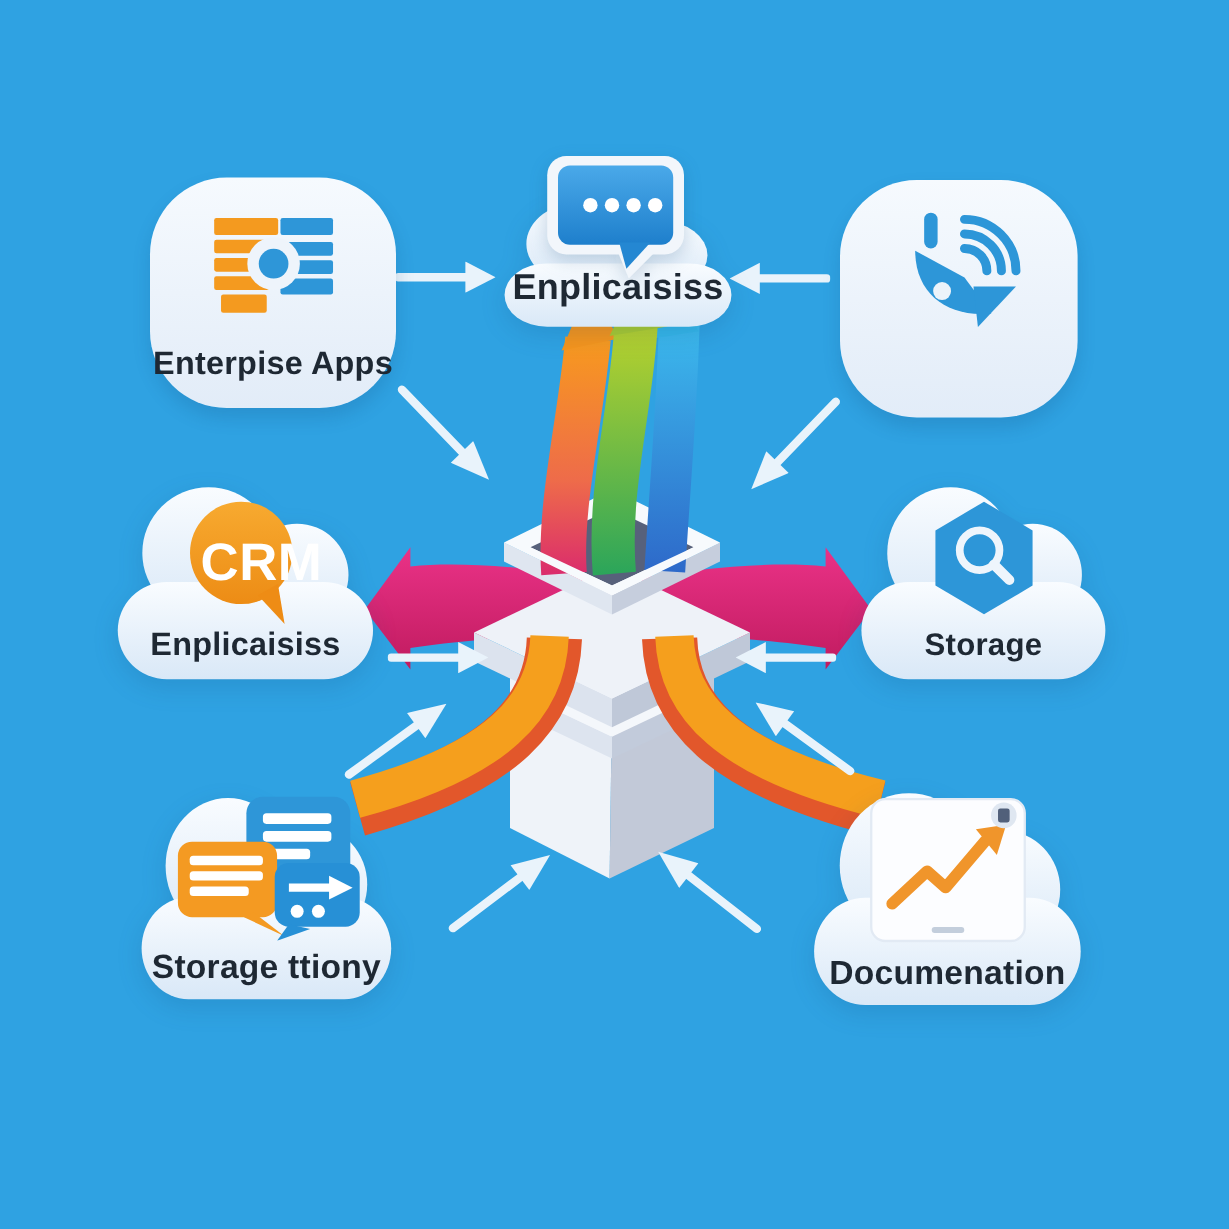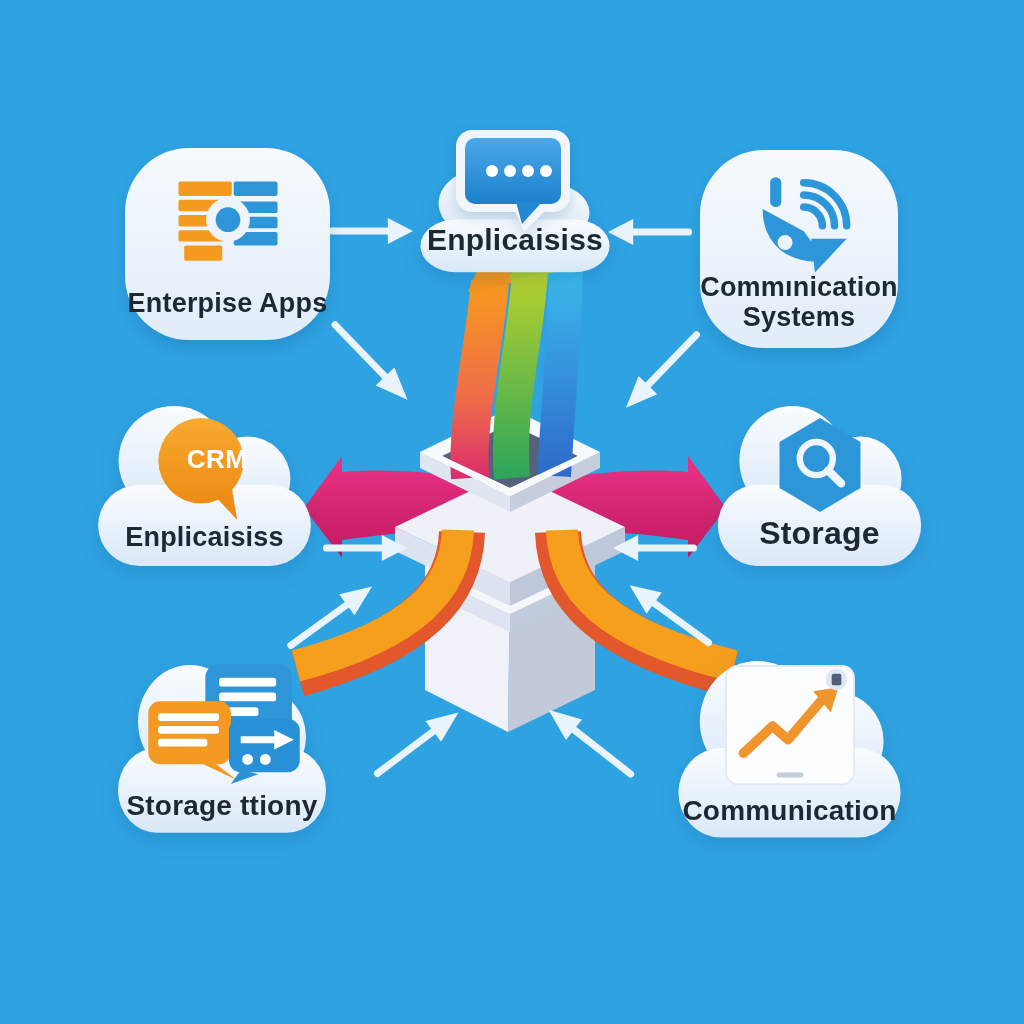--- a/index.html
+++ b/index.html
@@ -17,21 +17,21 @@
               font-weight:600;color:#1e2833;font-size:27px;line-height:1.12;
               letter-spacing:.2px;}
   .icon-abs{position:absolute;}
 
   .warrow{position:absolute;z-index:3;height:26px;}
   .warrow svg{display:block;width:100%;height:100%;}
   .warrow svg *{fill:#e9f3fb;}
 
   .center-art{position:absolute;left:260px;top:220px;width:510px;height:560px;z-index:2;}
 
-  .crm-badge-text{position:absolute;color:#fff;font-weight:700;font-size:26px;
+  .crm-badge-text{position:absolute;color:#fff;font-weight:700;font-size:44px;
                   letter-spacing:.5px;text-align:center;}
   .chat-icon{position:absolute;z-index:7;filter:drop-shadow(0 5px 7px rgba(15,70,120,.2));}
 </style>
 </head>
 <body>
 
 <div class="stage">
 
   <svg width="0" height="0" style="position:absolute" aria-hidden="true">
     <defs>
@@ -231,24 +231,20 @@
       <rect x="28" y="12" width="12" height="32" rx="6" fill="#2d96d8"></rect>
       <path d="M20,46 C20,84 48,106 88,102 L64,70 Z" fill="#2d96d8"></path>
       <circle cx="44" cy="82" r="8" fill="#ecf3fa"></circle>
       <g stroke="#2d96d8" stroke-width="8" fill="none" stroke-linecap="round">
         <path d="M64,44 A20,20 0 0 1 84,64"></path>
         <path d="M64,31 A33,33 0 0 1 97,64"></path>
         <path d="M64,18 A46,46 0 0 1 110,64"></path>
       </g>
       <polygon points="72,78 110,78 76,114" fill="#2d96d8"></polygon>
     </svg>
-    <div class="node-label" style="bottom:16px">
-      <div>Commınication</div>
-      <div>Systems</div>
-    </div>
   </div>
 
   <div class="node" style="left:92px;top:398px;width:225px;height:172px">
     <svg class="cloud-bg" viewBox="0 0 220 170" preserveAspectRatio="none">
       <circle cx="80" cy="62" r="54" fill="url(#cloudGrad)"></circle>
       <circle cx="152" cy="80" r="42" fill="url(#cloudGrad)"></circle>
       <rect x="6" y="86" width="208" height="80" rx="40" fill="url(#cloudGrad)"></rect>
     </svg>
     <svg class="icon-abs" style="left:58px;top:16px" width="102" height="112" viewBox="0 0 110 120">
       <circle cx="55" cy="50" r="46" fill="url(#crmGrad)"></circle>
@@ -262,21 +258,21 @@
     <svg class="cloud-bg" viewBox="0 0 220 170" preserveAspectRatio="none">
       <circle cx="82" cy="62" r="54" fill="url(#cloudGrad)"></circle>
       <circle cx="152" cy="80" r="42" fill="url(#cloudGrad)"></circle>
       <rect x="6" y="86" width="208" height="80" rx="40" fill="url(#cloudGrad)"></rect>
     </svg>
     <svg class="icon-abs" style="left:62px;top:16px" width="92" height="102" viewBox="0 0 100 110">
       <polygon points="50,4 94,30 94,80 50,106 6,80 6,30" fill="#2d96d8"></polygon>
       <circle cx="46" cy="48" r="18" stroke="#eef5fc" stroke-width="7" fill="none"></circle>
       <line x1="59" y1="61" x2="73" y2="75" stroke="#eef5fc" stroke-width="9" stroke-linecap="round"></line>
     </svg>
-    <div class="node-label" style="bottom:18px;font-size:32px">Storage</div>
+    <div class="node-label" style="bottom:18px;font-size:26px">Storage</div>
   </div>
 
   <div class="node" style="left:112px;top:652px;width:220px;height:185px">
     <svg class="cloud-bg" viewBox="0 0 220 170" preserveAspectRatio="none">
       <circle cx="78" cy="64" r="52" fill="url(#cloudGrad)"></circle>
       <circle cx="150" cy="78" r="44" fill="url(#cloudGrad)"></circle>
       <rect x="6" y="88" width="208" height="78" rx="39" fill="url(#cloudGrad)"></rect>
     </svg>
     <svg class="icon-abs" style="left:34px;top:10px" width="158" height="122" viewBox="0 0 160 124">
       <rect x="60" y="2" width="88" height="70" rx="14" fill="#2e96d8"></rect>
@@ -306,16 +302,16 @@
       <rect x="6" y="86" width="208" height="80" rx="40" fill="url(#cloudGrad)"></rect>
     </svg>
     <svg class="icon-abs" style="left:50px;top:12px" width="136" height="126" viewBox="0 0 140 130">
       <rect x="4" y="2" width="132" height="122" rx="12" fill="#fcfdff" stroke="#e2eaf4" stroke-width="2"></rect>
       <polyline points="22,92 52,64 68,78 102,38" stroke="#f0952b" stroke-width="10" fill="none" stroke-linecap="round" stroke-linejoin="round"></polyline>
       <polygon points="94,28 120,24 112,50" fill="#f0952b"></polygon>
       <circle cx="118" cy="16" r="11" fill="#dfe7f1"></circle>
       <rect x="113" y="10" width="10" height="12" rx="2" fill="#51607a"></rect>
       <rect x="56" y="112" width="28" height="5" rx="2.5" fill="#c3cedc"></rect>
     </svg>
-    <div class="node-label" style="bottom:16px;font-size:28px">Communication</div>
+    <div class="node-label" style="bottom:16px;font-size:28px">Documenation</div>
   </div>
 
 </div>
 
 </body></html>

